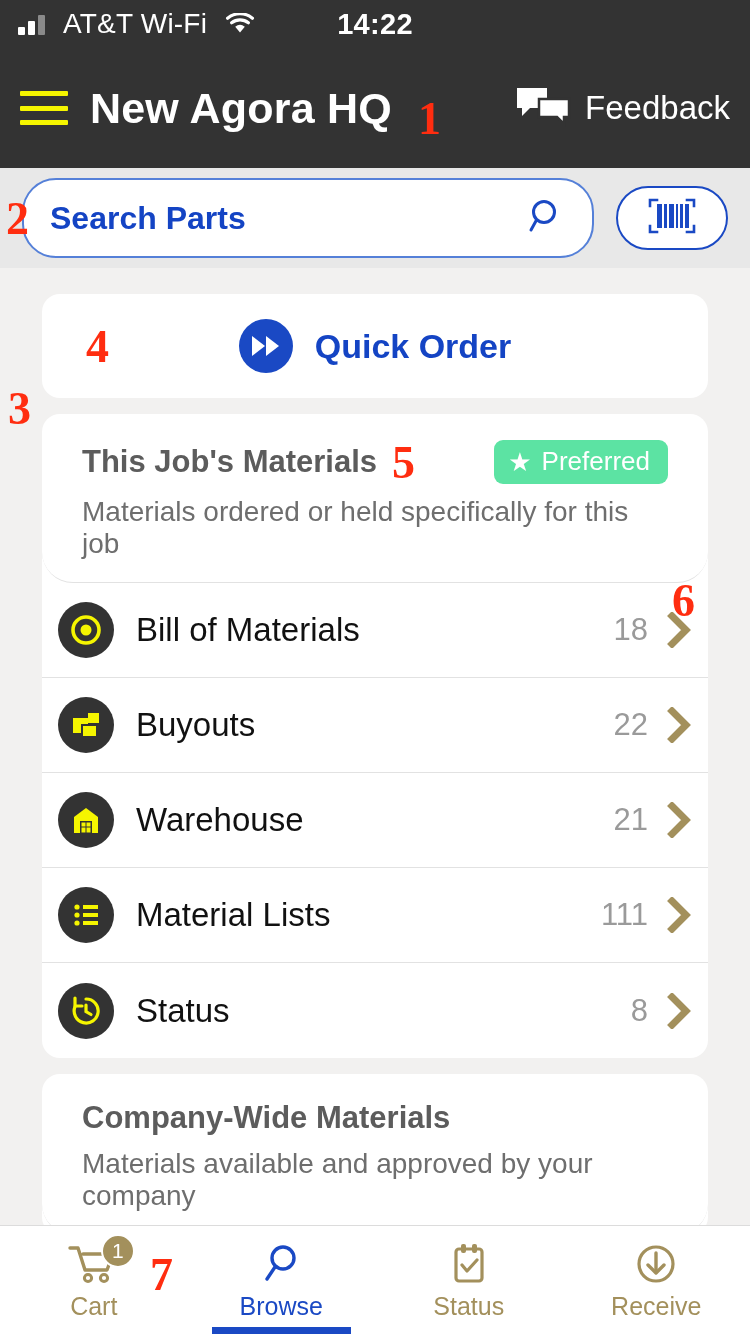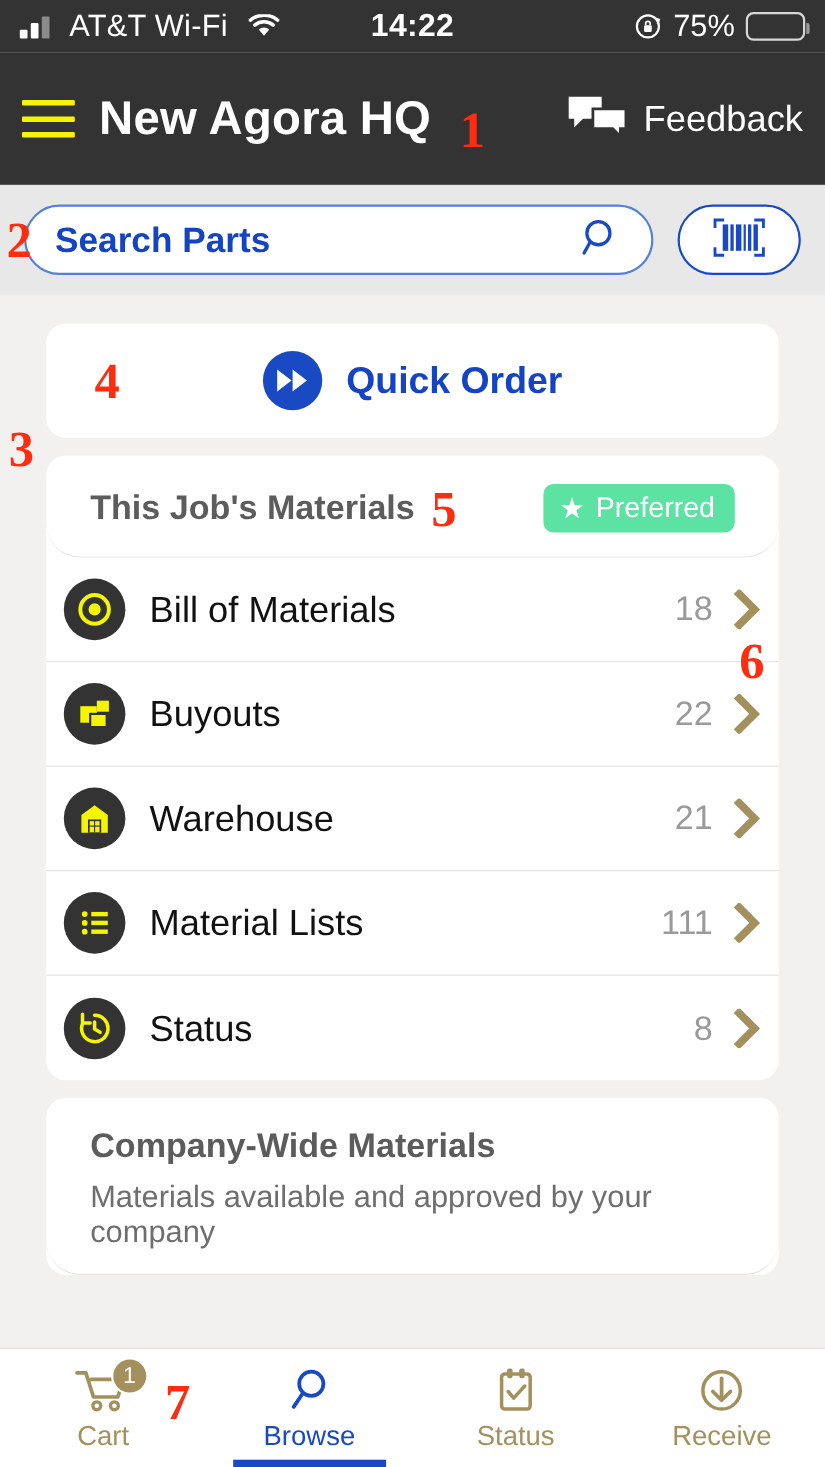--- a/index.html
+++ b/index.html
@@ -55,21 +55,21 @@
   .nav-title { color:#ffffff; font-size: 43px; font-weight: bold; margin-left: 22px; letter-spacing:.2px; }
   .feedback { margin-left:auto; display:flex; align-items:center; gap: 14px; cursor:pointer; }
   .feedback-label { color:#ffffff; font-size: 33px; }
 
   
   .searchzone {
     height: 100px; background: #e8e8e8;
     display:flex; align-items:center; padding: 0 22px; gap: 22px;
   }
   .searchbar {
-    flex: 1; height: 64px; background:#ffffff;
+    flex: 1; height: 80px; background:#ffffff;
     border: 2px solid #5580d8; border-radius: 34px;
     display:flex; align-items:center; padding: 0 26px;
   }
   .search-text { flex:1; color:#1444c4; font-size: 32px; font-weight: bold; }
   .scanbtn {
     width: 112px; height: 64px; background:#ffffff;
     border: 2.5px solid #1a49c4; border-radius: 32px;
     display:flex; align-items:center; justify-content:center;
   }
 
@@ -158,32 +158,20 @@
       <span class="carrier">AT&amp;T Wi-Fi</span>
       <span class="wifi">
         <svg width="30" height="22" viewBox="0 0 30 22">
           <path d="M15 19.5 L10.2 13.8 A7.6 7.6 0 0 1 19.8 13.8 Z" fill="#fff"></path>
           <path d="M6.6 9.8 A13.5 13.5 0 0 1 23.4 9.8" stroke="#fff" stroke-width="3.2" fill="none" stroke-linecap="round"></path>
           <path d="M2.6 5.2 A19.5 19.5 0 0 1 27.4 5.2" stroke="#fff" stroke-width="3.2" fill="none" stroke-linecap="round"></path>
         </svg>
       </span>
     </div>
     <div class="sb-time">14:22</div>
-    <div class="sb-right">
-      <span class="lock-rot">
-        <svg width="26" height="26" viewBox="0 0 26 26">
-          <circle cx="13" cy="13" r="10" stroke="#fff" stroke-width="2" fill="none"></circle>
-          <rect x="9.5" y="12" width="7" height="6" rx="1" fill="#fff"></rect>
-          <path d="M11 12 v-1.6 a2 2 0 0 1 4 0 V12" stroke="#fff" stroke-width="1.6" fill="none"></path>
-          <path d="M20 6 l3 1 -1 3" stroke="#fff" stroke-width="2" fill="none" stroke-linecap="round"></path>
-        </svg>
-      </span>
-      <span class="batt-pct">75%</span>
-      <span class="battery"><span class="fill"></span></span>
-    </div>
   </div>
 
   <div class="navbar">
     <div class="hamburger">
       <span></span>
         <span></span>
         <span></span>
     </div>
     <div class="nav-title">New Agora HQ</div>
     <div class="feedback">
@@ -245,20 +233,21 @@
 
     <div class="card">
       <div class="sec-head">
         <div class="sec-title-row">
           <span class="sec-title">This Job's Materials</span>
           <span class="badge">
             <span class="star">★</span>
             <span>Preferred</span>
           </span>
         </div>
+        <div class="sec-sub">Materials ordered or held specifically for this job</div>
       </div>
 
       <div class="row">
         <span class="row-icon">
           <svg width="34" height="34" viewBox="0 0 34 34">
             <circle cx="17" cy="17" r="13" stroke="#f5f500" stroke-width="3.6" fill="none"></circle>
             <circle cx="17" cy="17" r="5.5" fill="#f5f500"></circle>
           </svg>
         </span>
         <span class="row-label">Bill of Materials</span>

